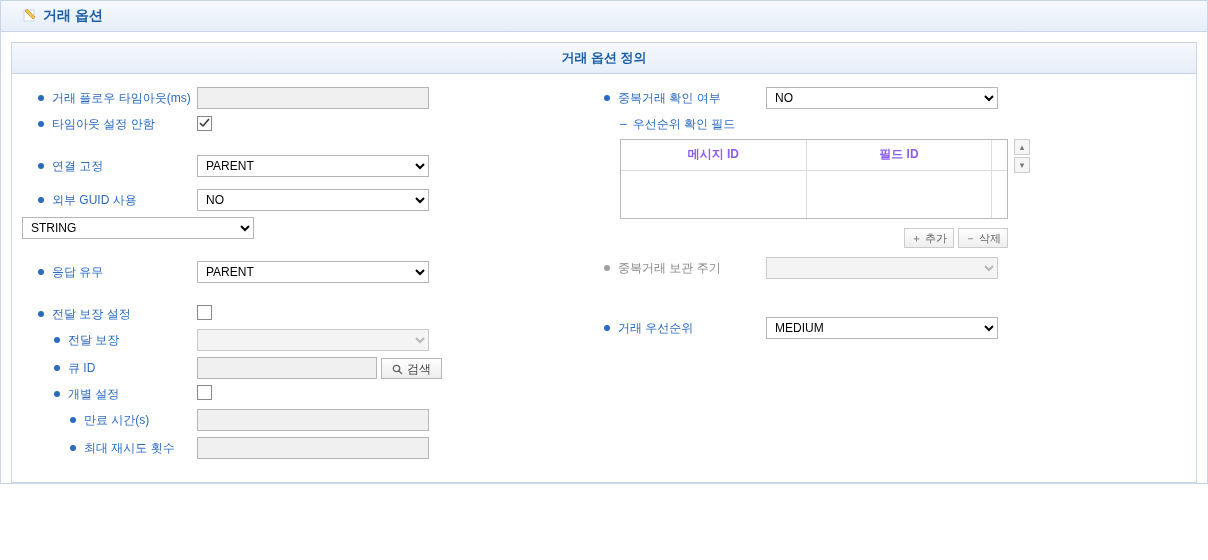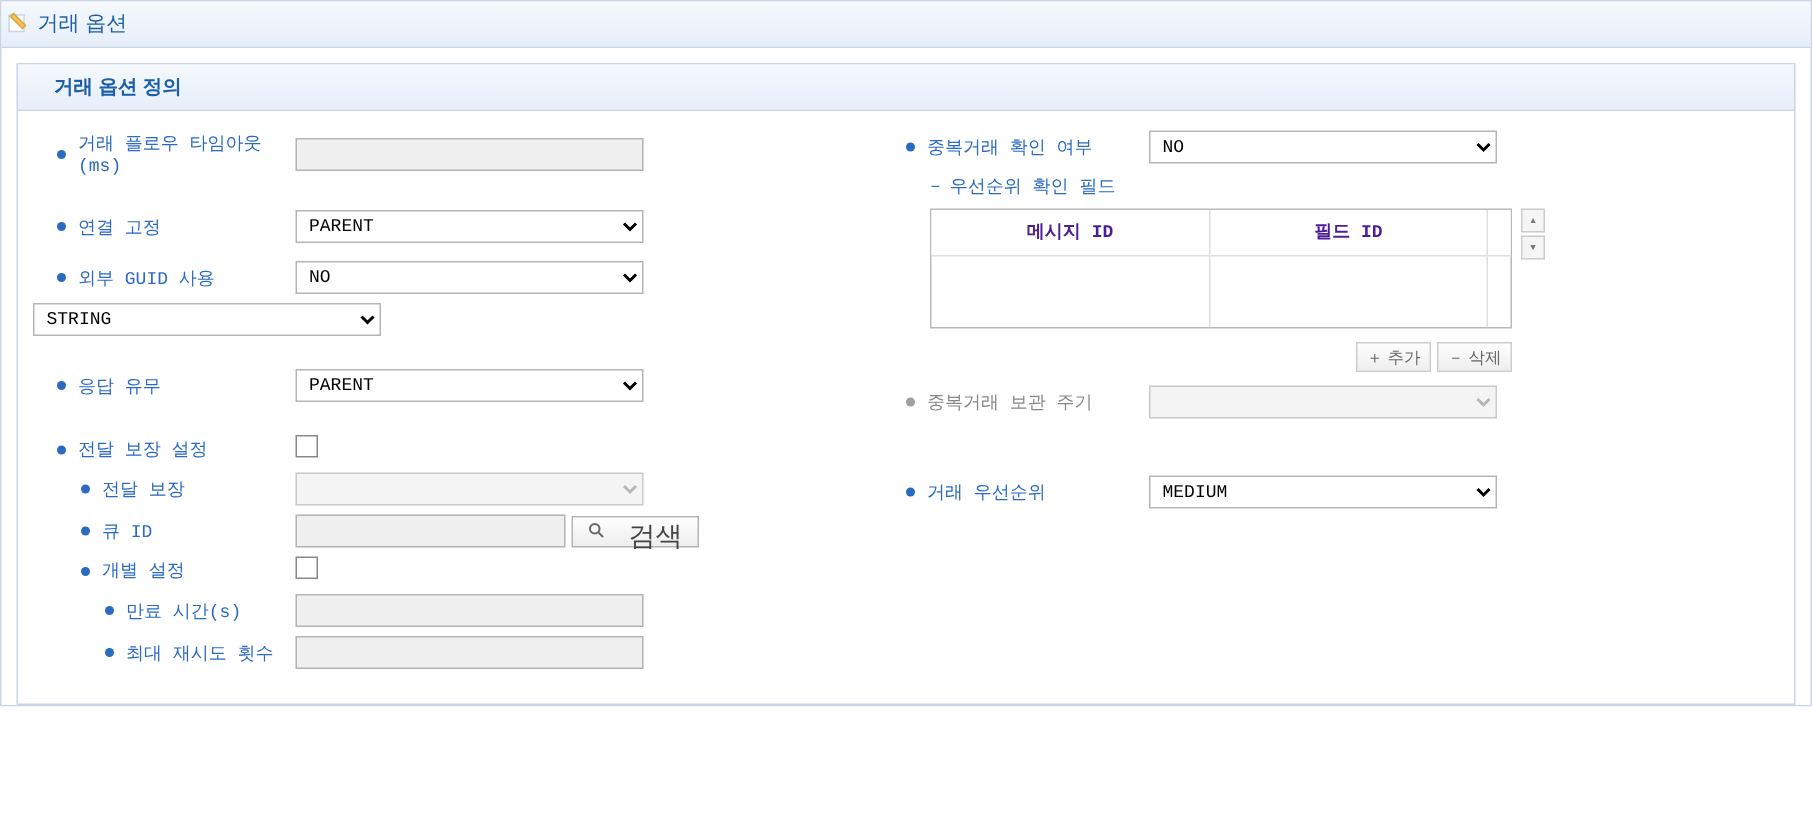--- a/index.html
+++ b/index.html
@@ -9,44 +9,44 @@
       background: #fff;
       color: #333;
     }
     .panel {
       border: 1px solid #c9d5e6;
       margin: 0;
     }
     .panel-header {
       background: linear-gradient(#f5f9fd, #e6eef9);
       border-bottom: 1px solid #c9d5e6;
-      padding: 6px 4px;
+      padding: 6px 22px;
       display: flex;
       align-items: center;
       gap: 6px;
       color: #1c5fa8;
-      font-weight: normal;
+      font-weight: bold;
       font-size: 14px;
     }
     .section {
       margin: 10px 10px 0 10px;
       border: 1px solid #c9d5e6;
     }
     .section-header {
       background: linear-gradient(#f5f9fd, #e6eef9);
       border-bottom: 1px solid #c9d5e6;
       padding: 6px 24px;
       color: #1c5fa8;
       font-weight: bold;
       font-size: 13px;
+      text-align: center;
     }
     .section-body {
       padding: 10px 10px 20px 10px;
       display: flex;
-      font-family: Liberation Mono, monospace;
     }
     .col {
       width: 50%;
     }
     .row {
       display: flex;
       align-items: center;
       padding: 3px 0;
       min-height: 24px;
     }
@@ -105,47 +105,47 @@
       display: inline-flex;
       align-items: center;
       justify-content: center;
       cursor: pointer;
     }
     .checkbox svg { display: block; }
     .btn {
       height: 21px;
       border: 1px solid #b5b5b5;
       background: linear-gradient(#fefefe, #eee);
-      font-size: 18px;
+      font-size: 12px;
       padding: 0 10px;
       cursor: pointer;
       display: inline-flex;
-      align-items: flex-start;
-      gap: 16px;
+      align-items: flex-end;
+      gap: 4px;
       font-family: inherit;
       color: #444;
     }
     .spacer { height: 16px; }
     .spacer-sm { height: 6px; }
     .table-wrap {
       border: 1px solid #b9b9b9;
       width: 388px;
       margin-left: 0;
     }
     .table {
       width: 100%;
       border-collapse: collapse;
     }
     .table th {
       background: #fff;
       border-right: 1px solid #ddd;
       border-bottom: 1px solid #ddd;
       font-weight: bold;
       height: 30px;
-      color: #4c1d95;
+      color: #8b5cf6;
       font-size: 12px;
     }
     .table th:last-child { border-right: none; }
     .table td {
       border-right: 1px solid #ddd;
       height: 24px;
     }
     .table td:last-child { border-right: none; }
     .table-area { display: flex; align-items: flex-start; }
     .scroll-btns {
@@ -213,20 +213,33 @@
       <div class="col">
 
         <div class="row">
           <div class="label-wrap indent-1">
               <span class="bullet blue"></span>
               <span class="lbl">거래 플로우 타임아웃(ms)</span>
             </div>
           <div class="control"><input class="input w-230 disabled" readonly="" value="" style=""></div>
         </div>
 
+        <div class="row">
+          <div class="label-wrap indent-1">
+              <span class="bullet blue"></span>
+              <span class="lbl">타임아웃 설정 안함</span>
+            </div>
+          <div class="control">
+            <span class="checkbox">
+              <svg width="11" height="11" viewBox="0 0 11 11">
+                  <path d="M1 5 L4 8 L10 1" stroke="#333" stroke-width="1.5" fill="none"></path>
+                </svg>
+            </span>
+          </div>
+        </div>
 
         <div class="spacer"></div>
 
         <div class="row">
           <div class="label-wrap indent-1">
               <span class="bullet blue"></span>
               <span class="lbl">연결 고정</span>
             </div>
           <div class="control"><select class="select"><option>PARENT</option></select></div>
         </div>

